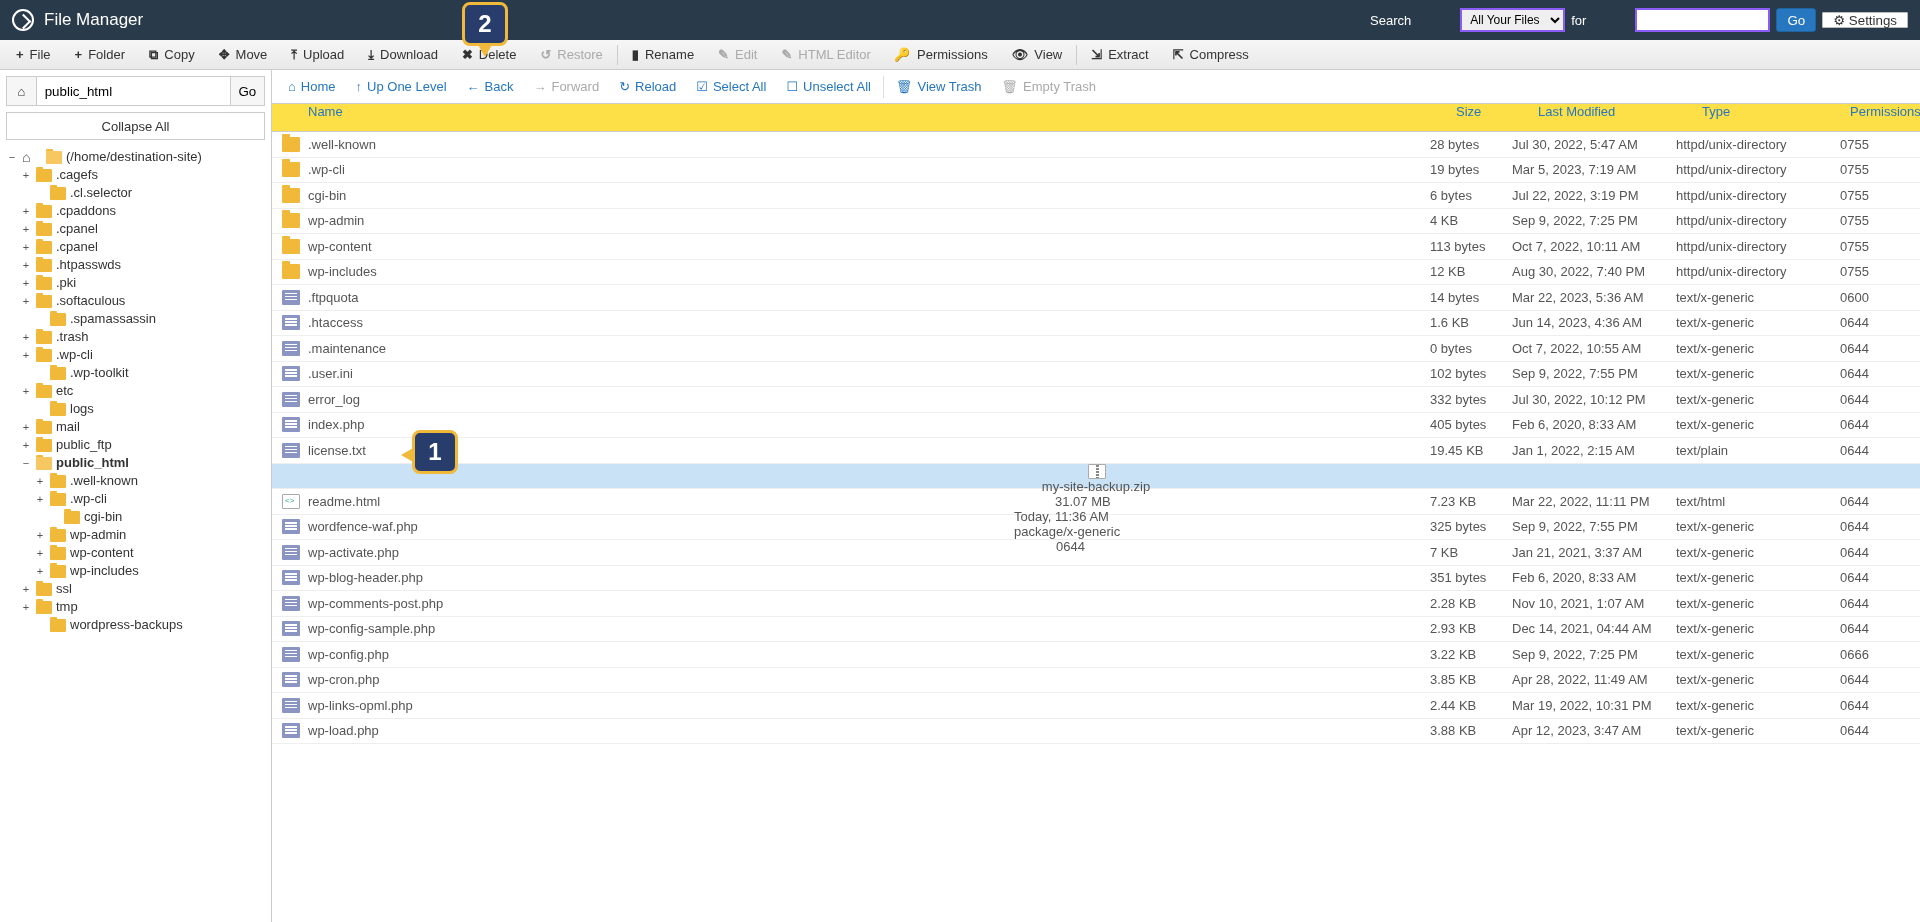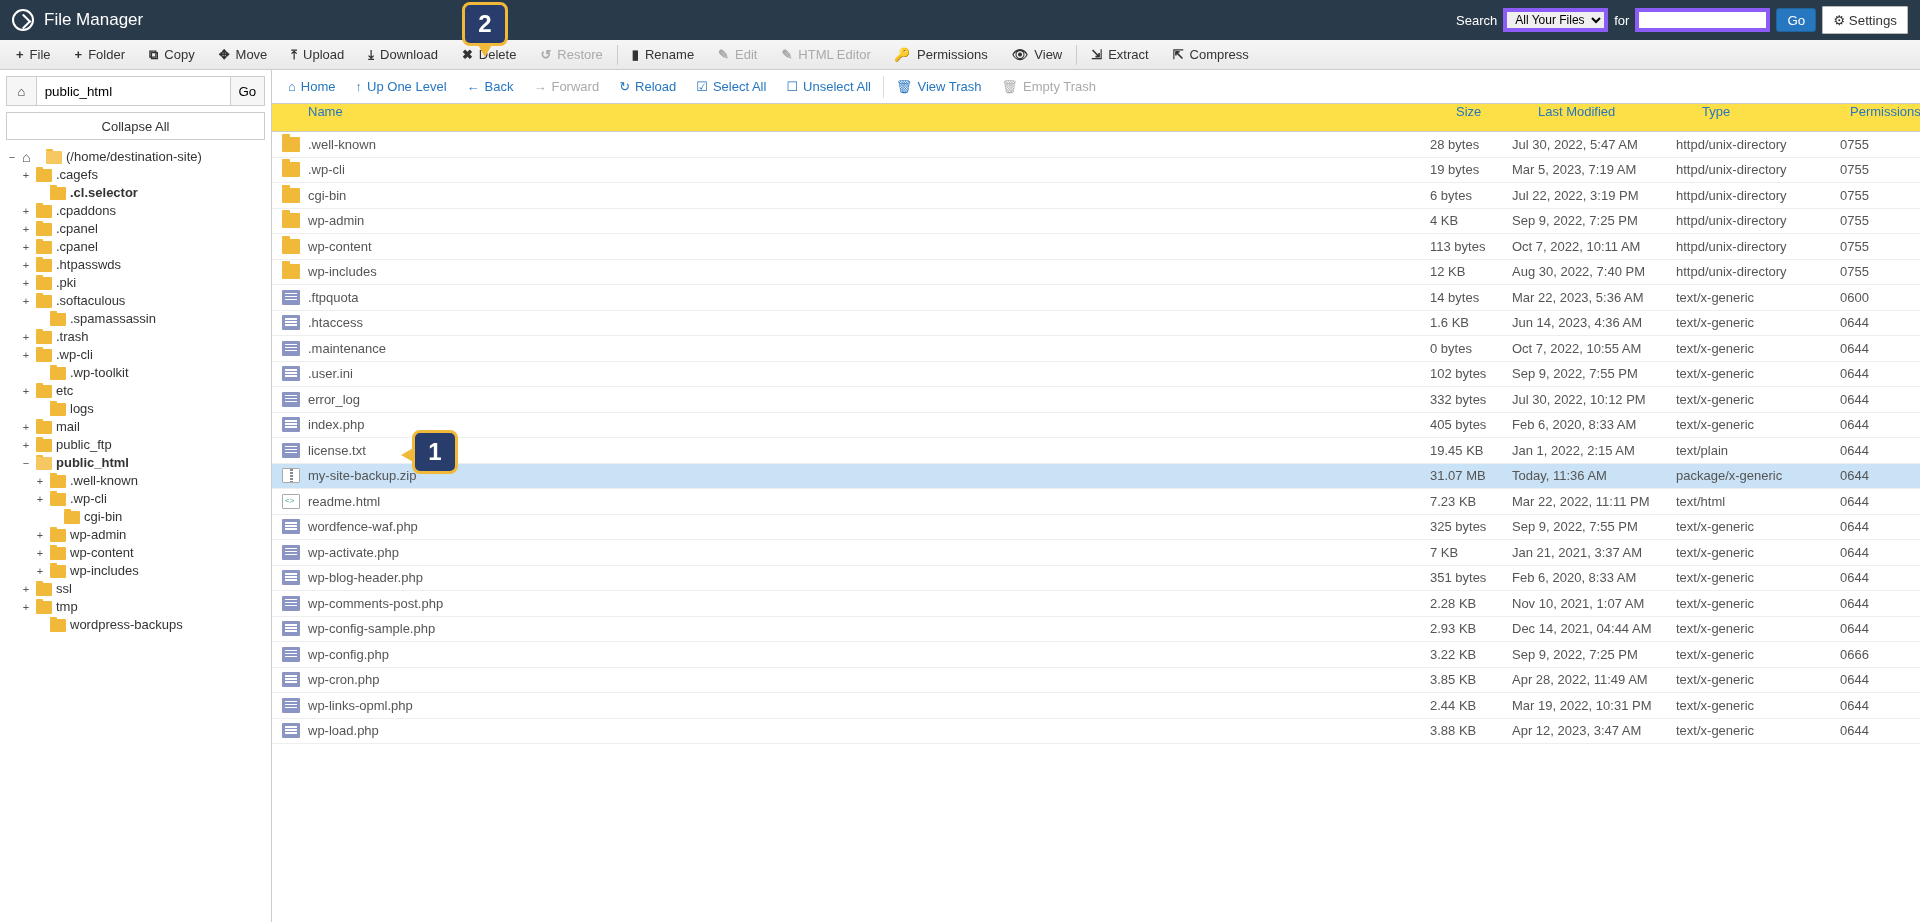--- a/index.html
+++ b/index.html
@@ -4,25 +4,25 @@
 <style>
 html,body{margin:0;padding:0;font-family:Arial,Helvetica,sans-serif;font-size:13px;color:#333;background:#fff;}
 *{box-sizing:border-box;}
 
 .titlebar{background:#293a4a;color:#fff;height:40px;display:flex;align-items:center;padding:0 12px;}
 .titlebar .logo{width:22px;height:22px;border:2px solid #fff;border-radius:50%;position:relative;margin-right:10px;}
 .titlebar .logo::after{content:"";position:absolute;width:9px;height:9px;border-right:2px solid #fff;border-bottom:2px solid #fff;transform:rotate(-45deg);left:4px;top:5px;}
 .titlebar .title{font-size:17px;font-weight:400;}
 .titlebar .spacer{flex:1;}
 .titlebar label{margin:0 6px;font-size:13px;}
-.titlebar select,.titlebar input[type=text]{height:24px;border:4px solid #8b5cf6;font-size:12px;padding:0 4px;}
+.titlebar select,.titlebar input[type=text]{height:24px;border:2px solid #8b5cf6;font-size:12px;padding:0 4px;margin-left:43px;}
 .titlebar select{width:105px;}
 .titlebar input[type=text]{width:135px;}
 .titlebar .go{background:#2676c0;color:#fff;border:1px solid #1e659e;height:24px;padding:0 10px;margin:0 6px;border-radius:3px;cursor:pointer;}
-.titlebar .settings{background:#fff;color:#333;border:1px solid #bbb;height:28px;padding:0 10px;border-radius:1px;cursor:pointer;}
+.titlebar .settings{background:#fff;color:#333;border:1px solid #bbb;height:16px;padding:0 10px;border-radius:1px;cursor:pointer;}
 
 .toolbar{background:linear-gradient(#f6f6f6,#e9e9e9);border-bottom:1px solid #ccc;height:30px;display:flex;align-items:center;padding:0 4px;font-size:13px;}
 .toolbar .tb{padding:0 12px;height:30px;display:flex;align-items:center;cursor:pointer;color:#333;white-space:nowrap;}
 .toolbar .tb.disabled{color:#aaa;cursor:default;}
 .toolbar .sep{width:1px;height:20px;background:#ccc;margin:0 2px;}
 .toolbar .ic{margin-right:6px;font-weight:bold;display:inline-block;}
 
 .body{display:flex;height:calc(100vh - 70px);}
 .left{width:272px;border-right:1px solid #ccc;overflow:auto;padding:6px;}
 .right{flex:1;display:flex;flex-direction:column;overflow:hidden;}
@@ -54,21 +54,21 @@
 
 .thead{display:flex;background:#fde047;border-bottom:1px solid #ccc;height:28px;align-items:flex-start;font-size:13px;color:#2676c0;}
 .thead .c{padding:0 10px;cursor:pointer;}
 .thead .c.name{flex:1;padding-left:36px;}
 .c.size{width:82px;}
 .c.mod{width:164px;}
 .c.type{width:148px;}
 .c.perm{width:80px;}
 .tbody{flex:1;overflow-y:auto;}
 .trow{display:flex;align-items:center;height:25.5px;border-bottom:1px solid #eee;font-size:13px;cursor:pointer;}
-.trow.sel{background:#c9e2f6;}
+.trow.sel{background:#c9e2f6;flex-direction:column;}
 .trow .ic3{width:18px;height:15px;margin:0 8px 0 10px;flex-shrink:0;}
 .trow .nm{flex:1;color:#555;}
 .trow .sz{width:82px;color:#555;}
 .trow .md{width:164px;color:#555;}
 .trow .tp{width:164px;color:#555;}
 .trow .pm{width:80px;color:#555;}
 .ic3.folder{background:#f0b93a;border-radius:1px;position:relative;}
 .ic3.folder::before{content:"";position:absolute;top:-3px;left:0;width:8px;height:3px;background:#f0b93a;border-radius:1px 1px 0 0;}
 .ic3.file{background:#8b95c4;border-radius:1px;position:relative;}
 .ic3.file::after{content:"";position:absolute;left:3px;top:3px;right:3px;height:1.5px;background:#fff;box-shadow:0 3px 0 #fff,0 6px 0 #fff;}
@@ -183,21 +183,21 @@
               <span class="lbl">(/home/destination-site)</span>
             </div>
           </li>
           <li style="padding-left: 14px;">
             <div class="row">
               <span class="tw">+</span>
               <span class="fi folder"></span>
               <span class="lbl">.cagefs</span>
             </div>
           </li>
-          <li style="padding-left: 28px; font-weight: bold;">
+          <li style="padding-left: 28px;">
             <div class="row">
               <span class="tw"></span>
               <span class="fi folder"></span>
               <span class="lbl">.cl.selector</span>
             </div>
           </li>
           <li style="padding-left: 14px;">
             <div class="row">
               <span class="tw">+</span>
               <span class="fi folder"></span>

